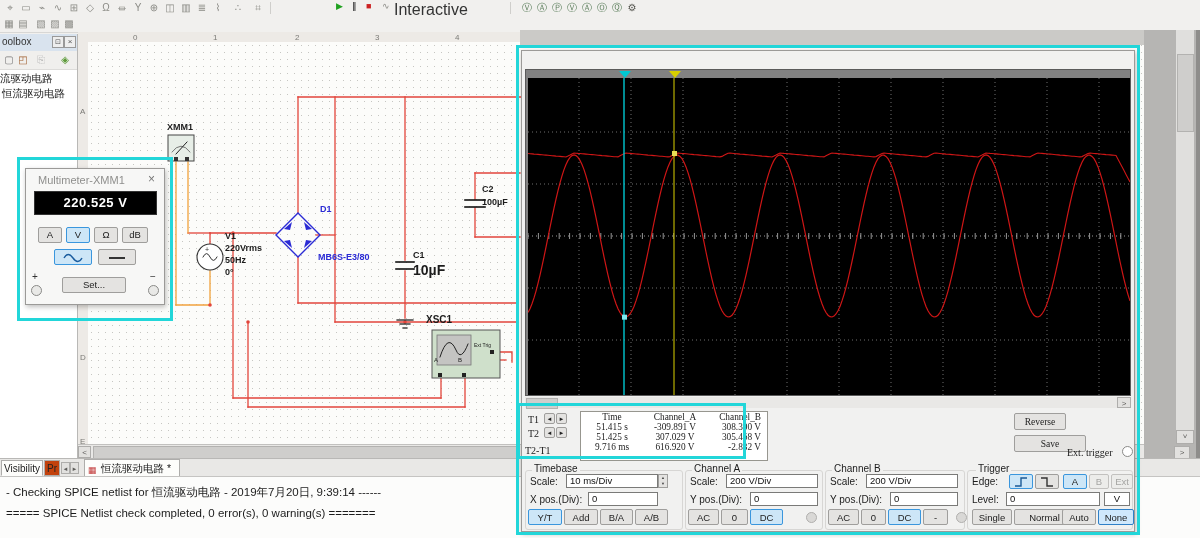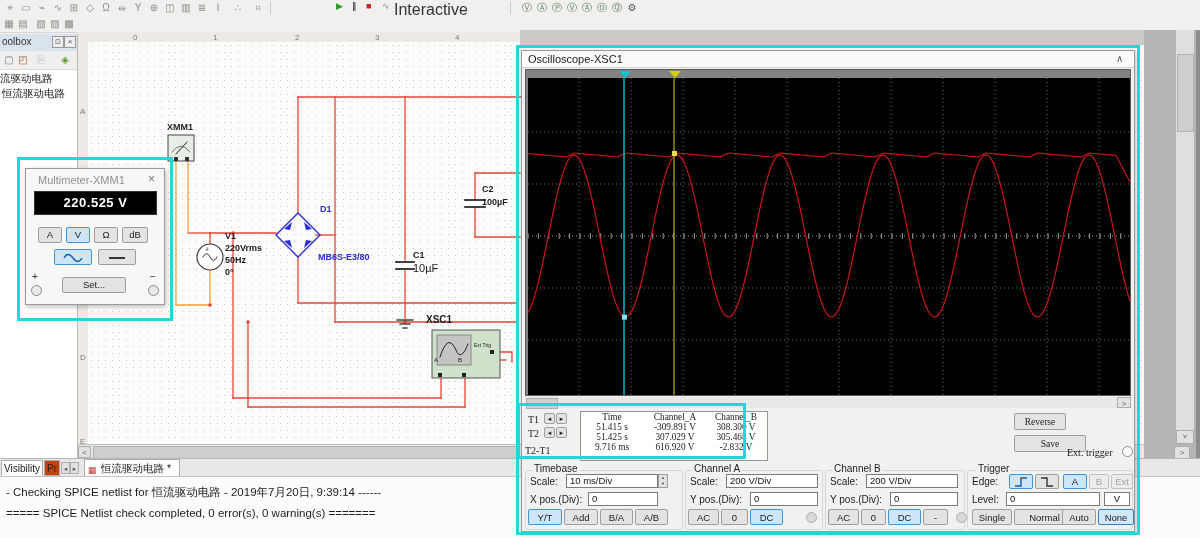--- a/index.html
+++ b/index.html
@@ -29,21 +29,21 @@
   #sheet{position:absolute;left:10px;top:10px;right:0;bottom:14px;background:#fcfcfa;
         background-image:radial-gradient(#c6c6c2 0.8px,transparent 0.9px);background-size:7px 7px;}
   .ruler{background:#edeae6;color:#7b7a76;font-size:8px;}
   .scrl{background:#e9e8e6;}
   .thumb{background:#cfcecc;border:1px solid #b3b2b0;}
   .arrbtn{background:#e2e1df;border:1px solid #aeadab;color:#5f5e5c;text-align:center;font-size:8px;line-height:11px;box-sizing:border-box;}
   
   .mtbl{position:absolute;background:#fff;border:1px solid #97968f;font-size:9.3px;margin-left:20px;}
   .mrow{display:flex;}
   .mc{box-sizing:border-box;padding:0 4px;text-align:center;}
-  .mc1{width:62px;} .mc2{width:64px;} .mc3{width:58px;}
+  .mc1{width:62px;} .mc2{width:64px;} .mc3{width:58px;text-align:right;}
   .tab{position:absolute;box-sizing:border-box;background:#c2410c;border:1px solid #aeadab;
        font-size:10px;line-height:15px;text-align:center;}
   .tab.activeTab{background:#fdfdfb;border-bottom-color:#fdfdfb;}
   svg text{font-family:"Liberation Sans",sans-serif;}
 </style>
 </head>
 <body>
 
 <div class="tbrow" style="top:0;height:16px;">
   <span class="ticon abs" style="left:3px;top:1px">⌖</span>
@@ -200,21 +200,21 @@
 
   <div class="abs" style="left:10px;top:10px;width:1046px;height:392px;pointer-events:none;">
     <span class="lbl" style="left:79px;top:80px;font-size:9px;font-weight:bold">XMM1</span>
     <span class="lbl" style="left:137px;top:189px;font-size:9px;font-weight:bold">V1</span>
     <span class="lbl" style="left:137px;top:201px;font-size:9px;font-weight:bold">220Vrms</span>
     <span class="lbl" style="left:137px;top:213px;font-size:9px;font-weight:bold">50Hz</span>
     <span class="lbl" style="left:137px;top:225px;font-size:9px;font-weight:bold">0°</span>
     <span class="lbl" style="left:232px;top:162px;font-size:9px;font-weight:bold;color:#2b2bd5">D1</span>
     <span class="lbl" style="left:230px;top:210px;font-size:9px;font-weight:bold;color:#2b2bd5">MB6S-E3/80</span>
     <span class="lbl" style="left:325px;top:208px;font-size:9px;font-weight:bold">C1</span>
-    <span class="lbl" style="left:325px;top:220px;font-size:11px;font-weight:normal">10µF</span>
+    <span class="lbl" style="left:325px;top:220px;font-size:14px;font-weight:bold">10µF</span>
     <span class="lbl" style="left:394px;top:142px;font-size:9px;font-weight:bold">C2</span>
     <span class="lbl" style="left:394px;top:155px;font-size:9px;font-weight:bold">100µF</span>
     <span class="lbl" style="left:338px;top:272px;font-size:10px;font-weight:bold">XSC1</span>
     <span class="lbl" style="left:386px;top:300px;font-size:5px">Ext Trig</span>
     <span class="lbl" style="left:346px;top:315px;font-size:6px">A</span>
     <span class="lbl" style="left:370px;top:315px;font-size:6px">B</span>
   </div>
 
   <div class="scrl abs" style="left:0;top:412px;width:1066px;height:14px;border-top:1px solid #c2c1bf;">
     <div class="arrbtn abs" style="left:0;top:1px;width:13px;height:12px">&lt;</div>
@@ -286,24 +286,20 @@
   </div>
   <span class="abs" style="left:6px;top:102px;font-size:10px;color:#333">+</span>
   <span class="abs" style="left:124px;top:102px;font-size:10px;color:#333">−</span>
   <div class="btn" style="left:36px;top:108px;width:64px;height:16px">Set...</div>
   <div class="abs" style="left:5px;top:116px;width:9px;height:9px;border:1px solid #8a8a88;border-radius:50%;background:#e9e9e7"></div>
   <div class="abs" style="left:122px;top:116px;width:9px;height:9px;border:1px solid #8a8a88;border-radius:50%;background:#e9e9e7"></div>
 </div>
 <div class="hl" style="left:17px;top:157px;width:156px;height:164px;z-index:31;"></div>
 
 <div class="win" style="left:521px;top:50px;width:612px;height:480px;z-index:40;">
-  <div class="abs" style="left:0;top:0;width:612px;height:16px;background:#fafaf9;border-bottom:1px solid #d5d4d2">
-    <span class="abs" style="left:6px;top:2px;font-size:11px;color:#222">Oscilloscope-XSC1</span>
-    <span class="abs" style="left:594px;top:2px;font-size:10px;color:#555">∧</span>
-  </div>
 
   <div class="abs" style="left:3px;top:18px;width:606px;height:327px;background:#828282;border:1px solid #5a5a5a;box-sizing:border-box;">
     <div class="abs" style="left:0;top:0;width:0;height:0;border-left:6px solid transparent;border-right:6px solid transparent;border-top:7px solid #00c8d2;margin-left:93px;margin-top:1px"></div>
     <div class="abs" style="left:0;top:0;width:0;height:0;border-left:6px solid transparent;border-right:6px solid transparent;border-top:7px solid #d8cf00;margin-left:143px;margin-top:1px"></div>
     <svg class="abs" style="left:2px;top:8px;background:#000" width="602" height="317" viewBox="0 0 602 317">
       <g id="scope-grid">
           <line x1="51" y1="0" x2="51" y2="317" stroke="#6f6f6f" stroke-width="1" stroke-dasharray="1,3"></line>
           <line x1="103" y1="0" x2="103" y2="317" stroke="#6f6f6f" stroke-width="1" stroke-dasharray="1,3"></line>
           <line x1="155" y1="0" x2="155" y2="317" stroke="#6f6f6f" stroke-width="1" stroke-dasharray="1,3"></line>
           <line x1="207" y1="0" x2="207" y2="317" stroke="#6f6f6f" stroke-width="1" stroke-dasharray="1,3"></line>

